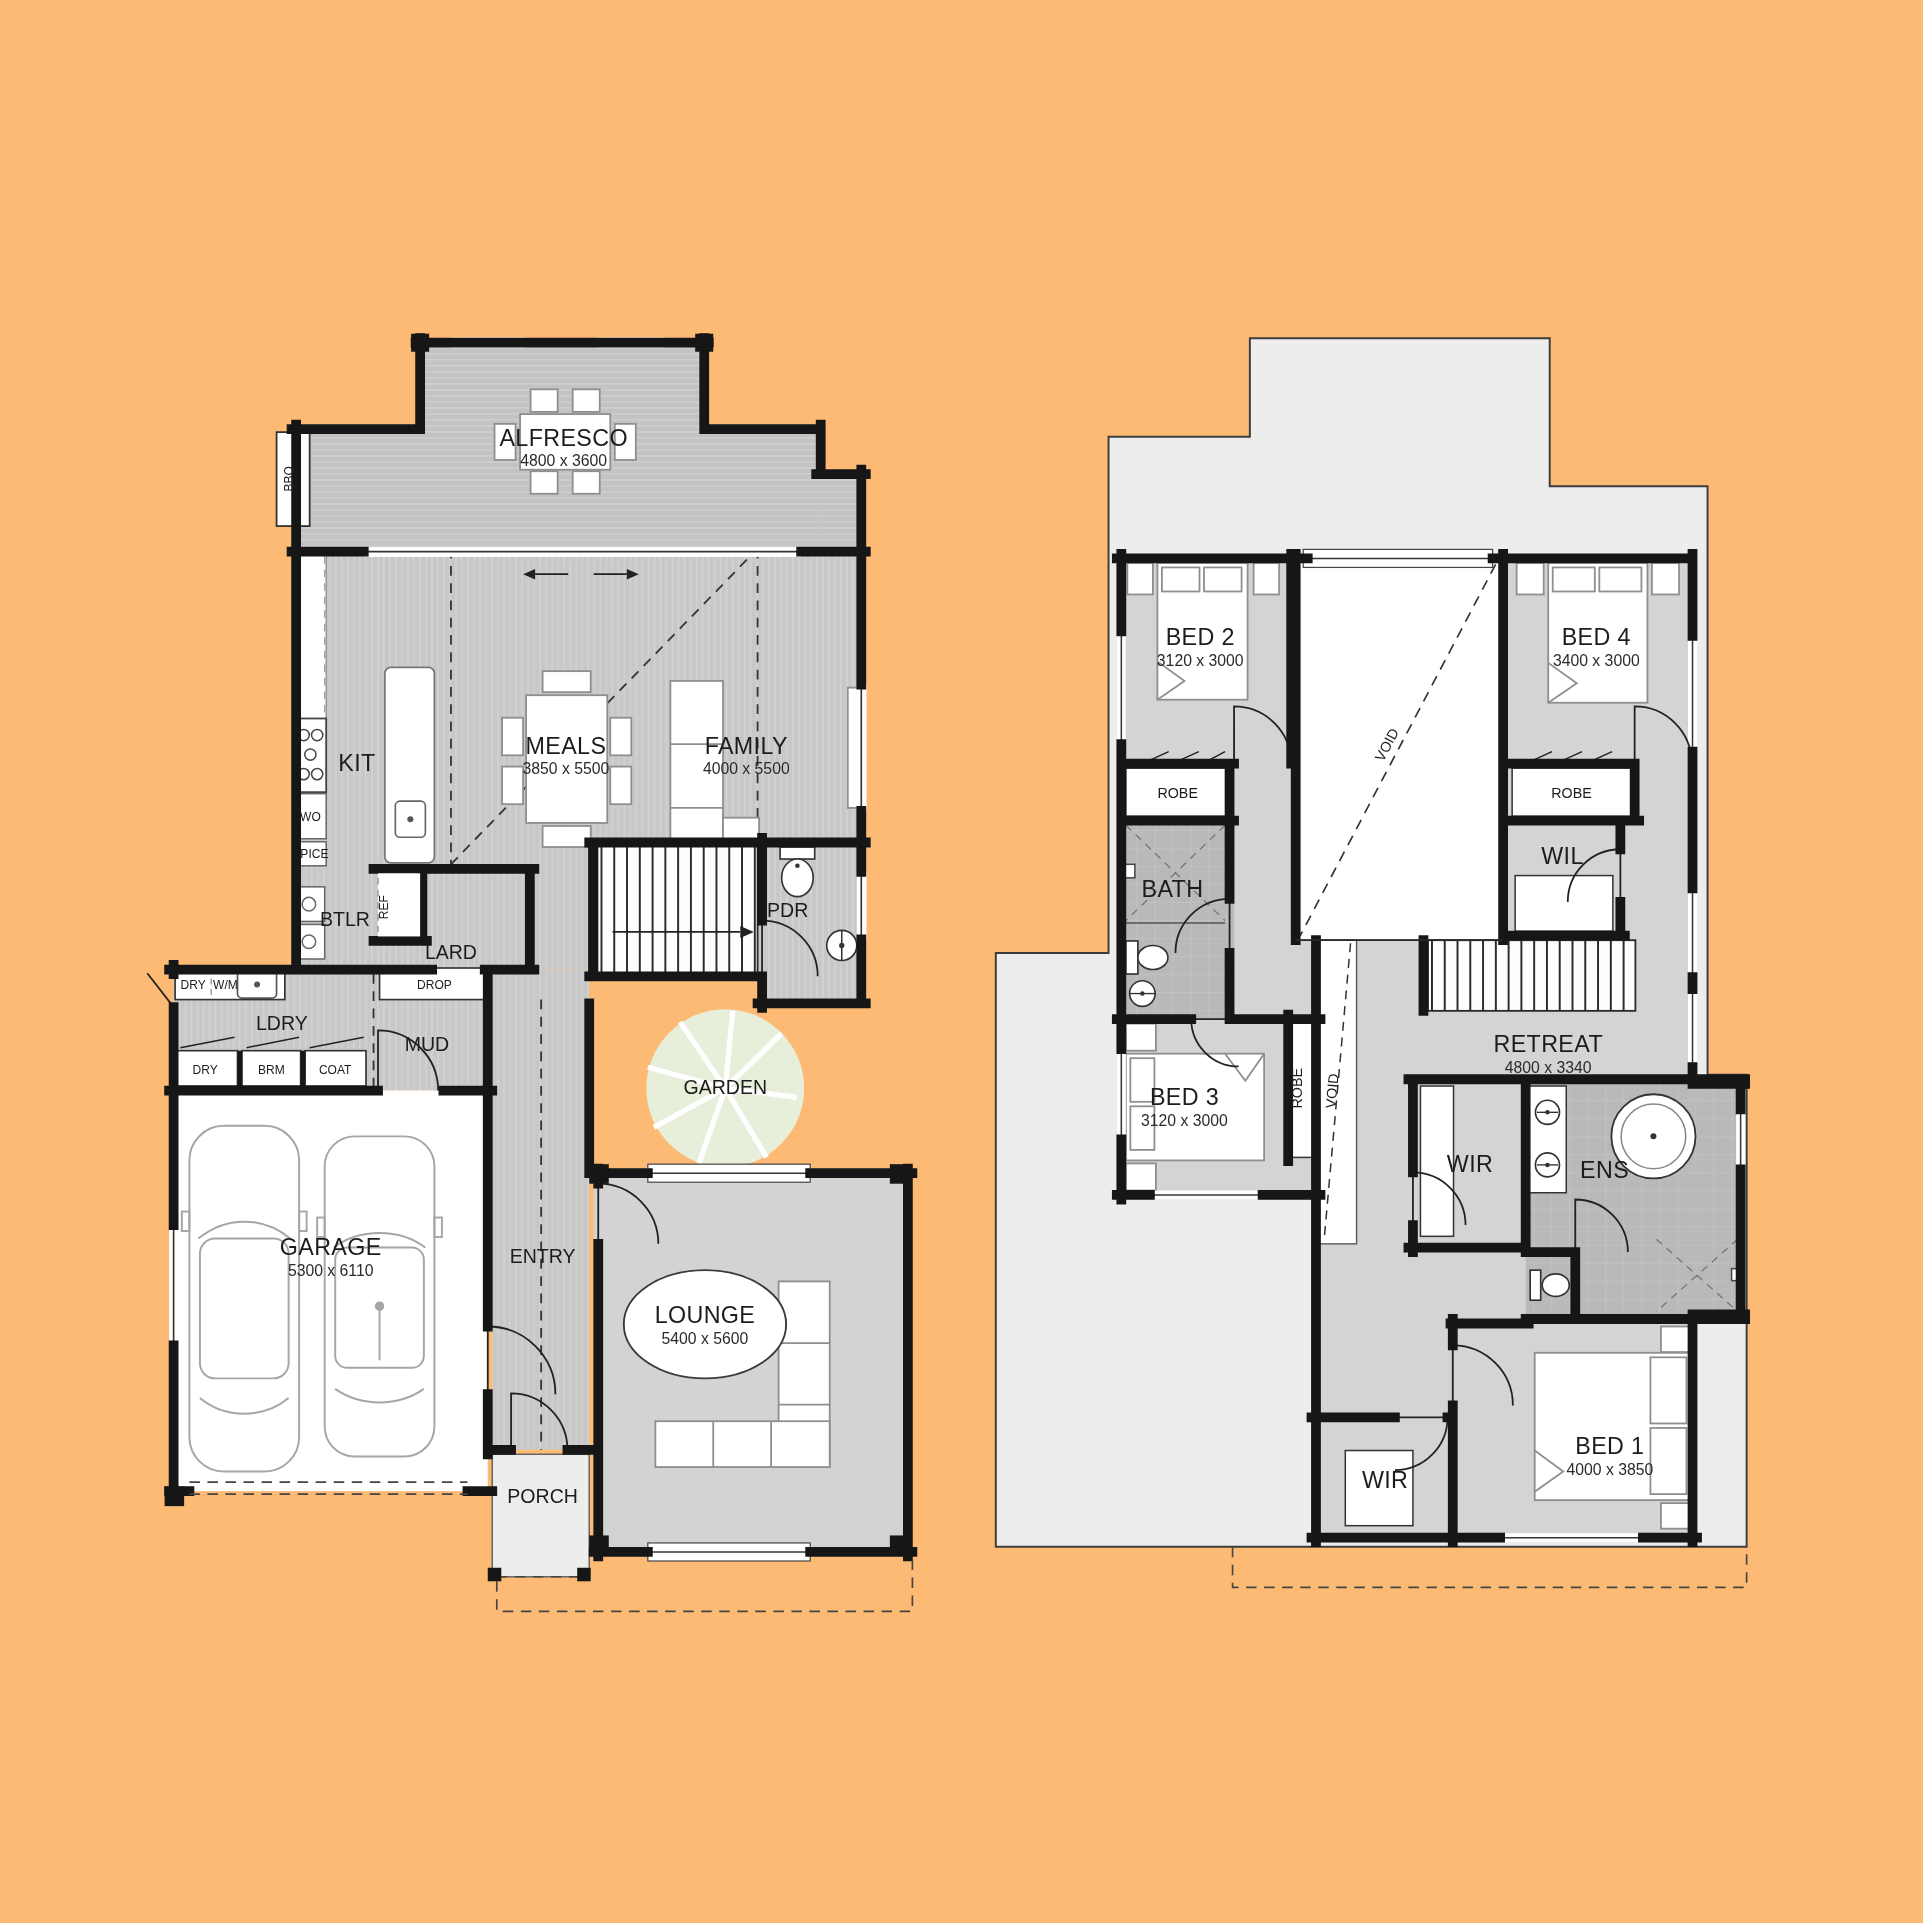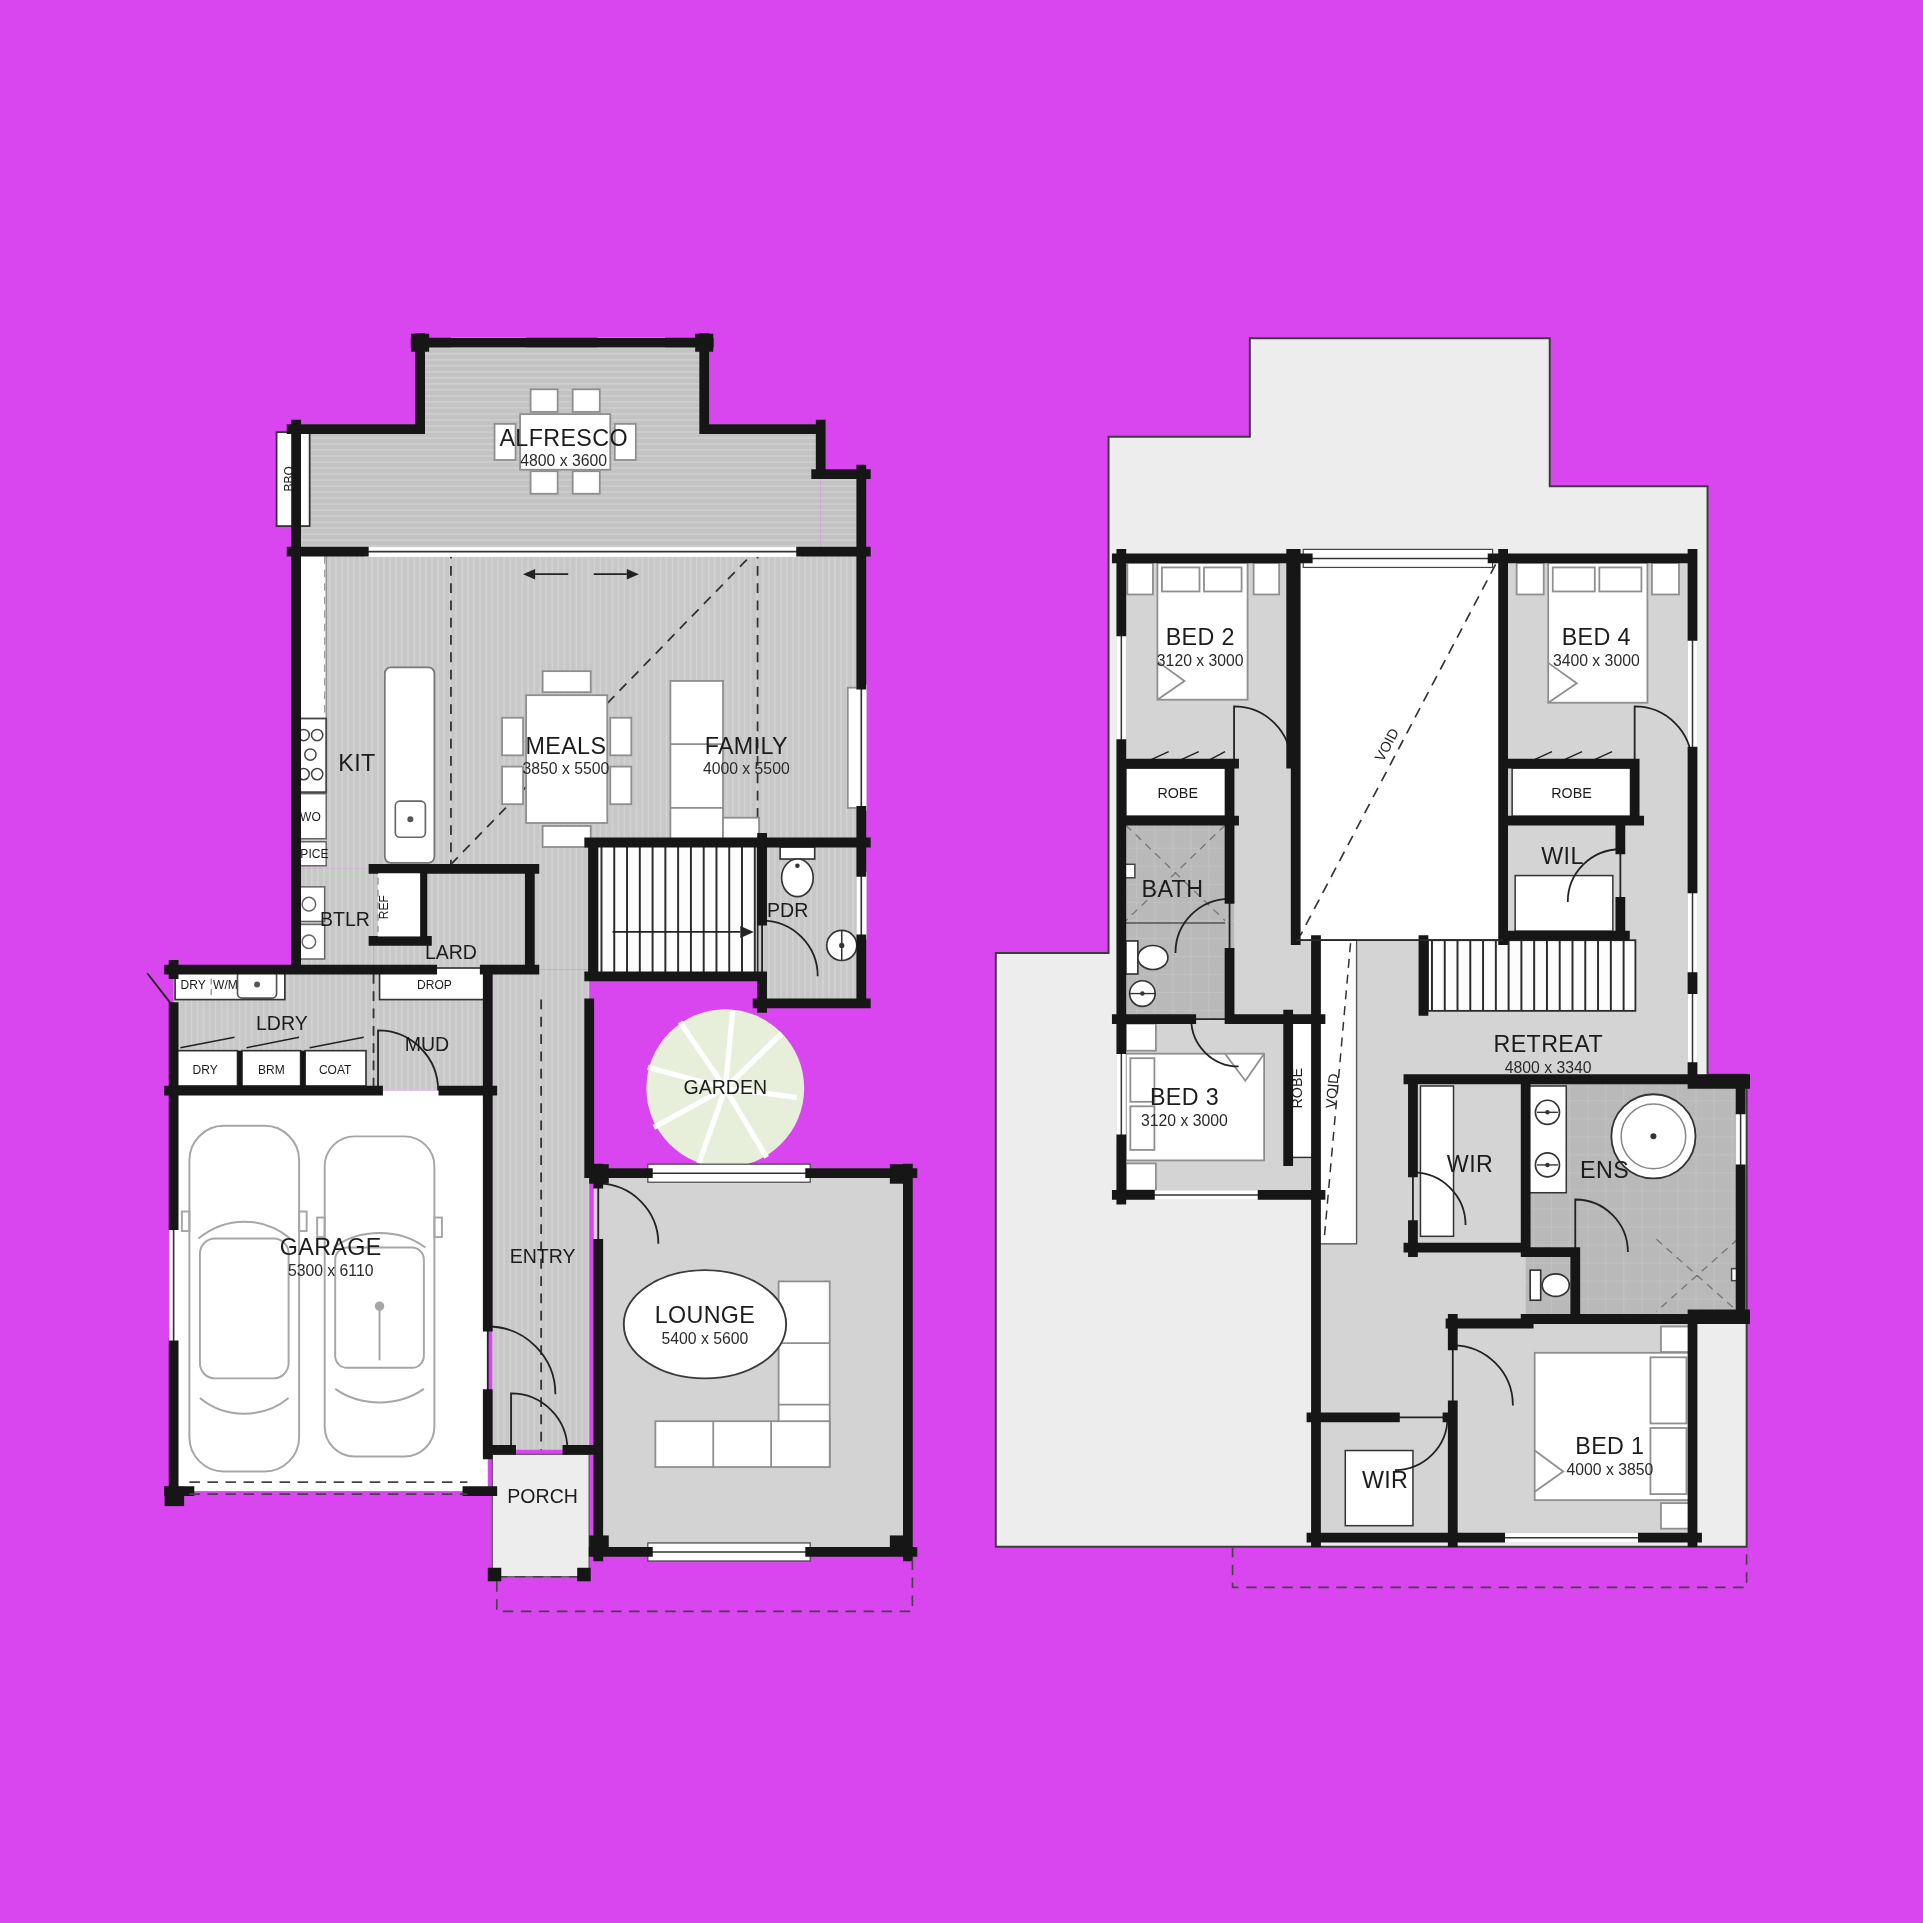--- a/index.html
+++ b/index.html
@@ -2,21 +2,21 @@
 <html style="--wall: #161616;font-size:12px"><head>
 <meta charset="utf-8">
 <style>
   :root{
     --wall:#161616;
     --thin:#3a3a3a;
     --furn:#8f8f8f;
     --ink:#1c1c1c;
   }
   html,body{margin:0;padding:0;background:#fff;}
-  .canvas{position:relative;width:1924px;height:1924px;background:#d946ef;overflow:hidden;}
+  .canvas{position:relative;width:1924px;height:1924px;background:#fdba74;overflow:hidden;}
   svg{position:absolute;left:0;top:0;}
   text{font-family:"Liberation Sans","DejaVu Sans",sans-serif;fill:var(--ink);}
   .lbl-room{font-size:31px;letter-spacing:.5px;}
   .lbl-dim{font-size:21px;fill:#2b2b2b;}
   .lbl-sm{font-size:19px;}
   .lbl-xs{font-size:16px;}
   .lbl-md{font-size:26px;}
 </style>
 </head>
 <body>

